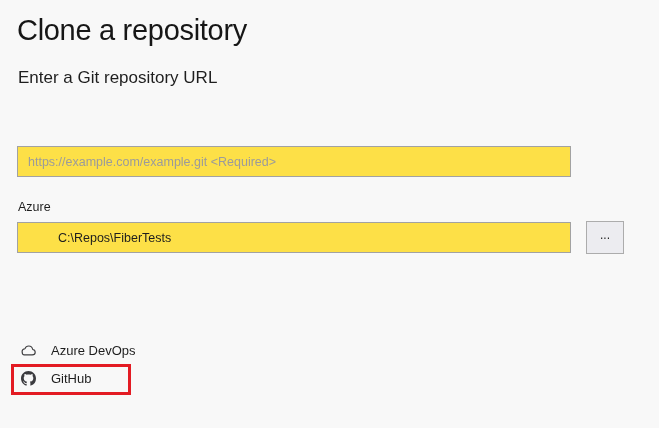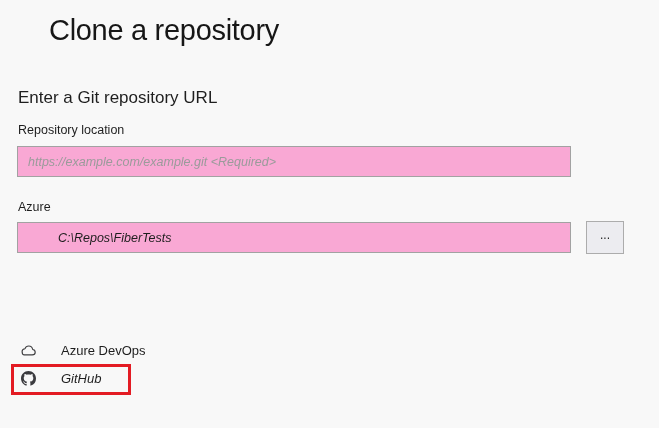--- a/index.html
+++ b/index.html
@@ -8,80 +8,79 @@
     font-family: "Liberation Sans", sans-serif;
     background: #f8f8f8;
     color: #1e1e1e;
     position: relative;
     overflow: hidden;
   }
   .stage { position: absolute; inset: 0; }
 
   .page-title {
     position: absolute; left: 17px; top: 14px;
-    font-size: 29px; font-weight: 400; letter-spacing: -0.3px; color: #161616; margin-left: 32px;
+    font-size: 29px; font-weight: 400; letter-spacing: -0.3px; color: #161616;
   }
   .section-heading {
     position: absolute; left: 18px;
     font-size: 17px; font-weight: 400; color: #1e1e1e;
   }
-  #url-heading { top: 88px; }
+  #url-heading { top: 68px; }
   #browse-heading { top: 306px; }
 
   .field-label {
     position: absolute; left: 18px;
     font-size: 12.5px; color: #1e1e1e;
   }
   #repo-label { top: 123px; }
   #path-label { top: 200px; }
 
   .text-input {
     position: absolute; left: 17px; width: 554px; height: 31px;
-    border: 1px solid #a2a2a2; background: #f9a8d4;
+    border: 1px solid #a2a2a2; background: #fde047;
     font-family: "Liberation Sans", sans-serif;
     font-size: 12.5px; color: #1e1e1e; padding: 0 10px;
-    outline: none; border-radius: 0; font-style: italic;
+    outline: none; border-radius: 0;
   }
   .text-input::placeholder { color: #9b9b9b; opacity: 1; }
   #repo-input { top: 146px; }
   #path-input { top: 222px; padding-left: 40px; }
 
   .browse-btn {
     position: absolute; left: 586px; top: 221px; width: 38px; height: 33px;
     background: #ececf0; border: 1px solid #acacac;
     font-family: "Liberation Sans", sans-serif;
     font-size: 12px; color: #1e1e1e; line-height: 1;
     display: flex; align-items: center; justify-content: center;
     cursor: pointer; border-radius: 0; padding-bottom: 6px;
   }
 
   .provider-row {
     position: absolute; left: 20px; height: 20px;
-    display: flex; align-items: center; gap: 24px;
+    display: flex; align-items: center; gap: 14px;
     font-size: 13px; color: #1e1e1e; cursor: pointer;
   }
   #row-azure { top: 340px; }
-  #row-github { top: 368px; font-style: italic; }
+  #row-github { top: 368px; }
   .provider-icon { width: 17px; height: 17px; display: flex; align-items: center; justify-content: center; }
 
   .annotation-box {
     position: absolute; left: 11px; top: 364px; width: 120px; height: 31px;
     border: 3px solid #e31b23; pointer-events: none;
   }
 </style>
 </head>
 <body>
 
 <div class="stage">
 
   <h1 class="page-title">Clone a repository</h1>
 
   <h2 class="section-heading" id="url-heading">Enter a Git repository URL</h2>
 
-  <label class="field-label" id="repo-label">Repository location</label>
   <input class="text-input" id="repo-input" type="text" placeholder="https://example.com/example.git &lt;Required&gt;" style="">
 
   <label class="field-label" id="path-label">Azure</label>
   <input class="text-input" id="path-input" type="text" value="C:\Repos\FiberTests" style="">
 
   <button class="browse-btn">
     <span>...</span>
   </button>
 
 

